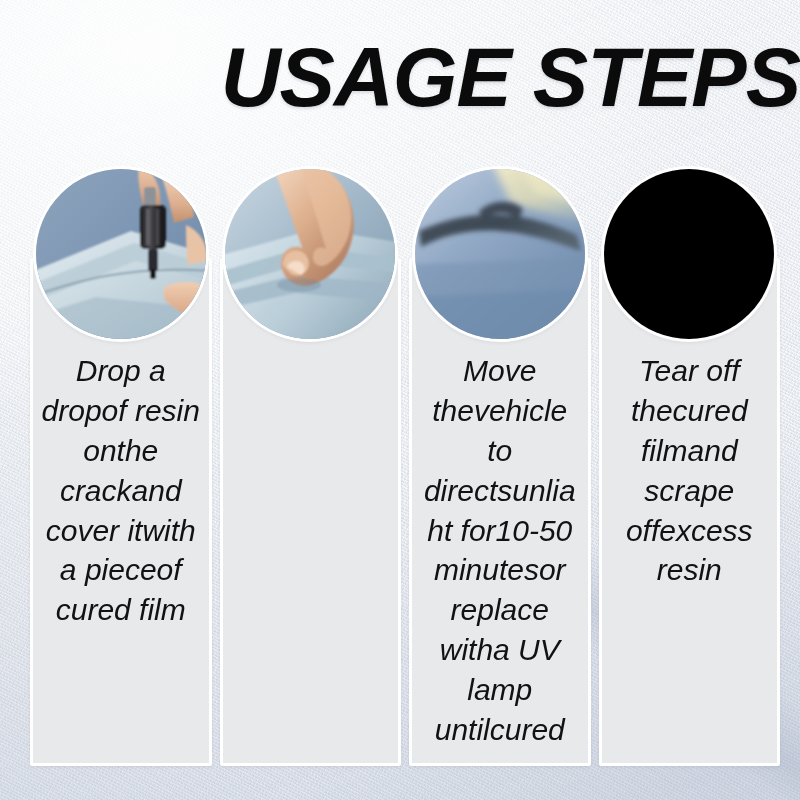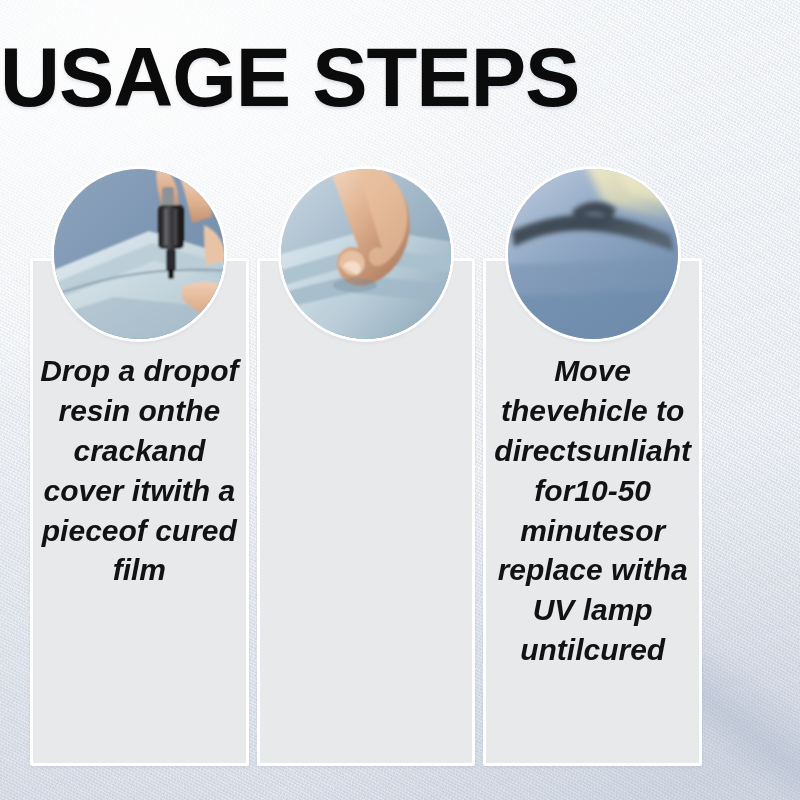--- a/index.html
+++ b/index.html
@@ -53,42 +53,42 @@
     right:-40px; bottom:-10px;
     background:linear-gradient(218deg, rgba(255,255,255,.0) 40%, rgba(160,172,194,.30) 52%, rgba(255,255,255,.0) 60%);
     z-index:1;
     pointer-events:none;
   }
 
   
   #title {
     position:absolute;
     top:36px; left:0; right:0;
-    text-align:left;
+    text-align:right;
     z-index:3;
     font-size:83px;
     line-height:1;
     font-weight:bold;
+    font-style:italic;
     letter-spacing:-1px;
     color:#0b0b0b;
     font-family:"Liberation Sans", sans-serif;
     text-shadow:0 2px 3px rgba(120,130,150,.25);
   }
 
   
   #cards {
     position:absolute;
     left:30px;
     top:258px;
-    width:672px;
+    width:750px;
     height:508px;
     display:flex;
     gap:8px;
     z-index:2;
-    font-weight:bold;
   }
 
   .card {
     position:relative;
     flex:1 1 0;
     background:#e8e9eb;
     border:3px solid #ffffff;
     border-radius:2px;
     box-shadow:0 1px 3px rgba(120,130,150,.18);
     display:flex;
@@ -262,14 +262,18 @@
           <path d="M4,62 C26,52 54,44 86,46 C116,48 140,56 162,66 L166,82 C138,72 112,64 84,62 C56,60 28,66 6,78 Z" fill="url(#g3dark)"></path>
           <path d="M64,42 C78,30 96,30 108,40 L104,50 C92,42 78,42 68,50 Z" fill="#3f4a56"></path>
           <polygon points="-10,96 180,88 180,180 -10,180" fill="#7792b0" opacity=".55"></polygon>
           <polygon points="-10,128 180,120 180,180 -10,180" fill="#6b88a8" opacity=".45"></polygon>
         </g>
       </svg>
     </div>
     <div class="step-text">Move thevehicle to directsunliaht for10-50 minutesor replace witha UV lamp untilcured</div>
   </div>
 
+  <div class="card">
+    <div class="thumb blank"></div>
+    <div class="step-text">Tear off thecured filmand scrape offexcess resin</div>
+  </div>
 
 </div>
 
 </body></html>

